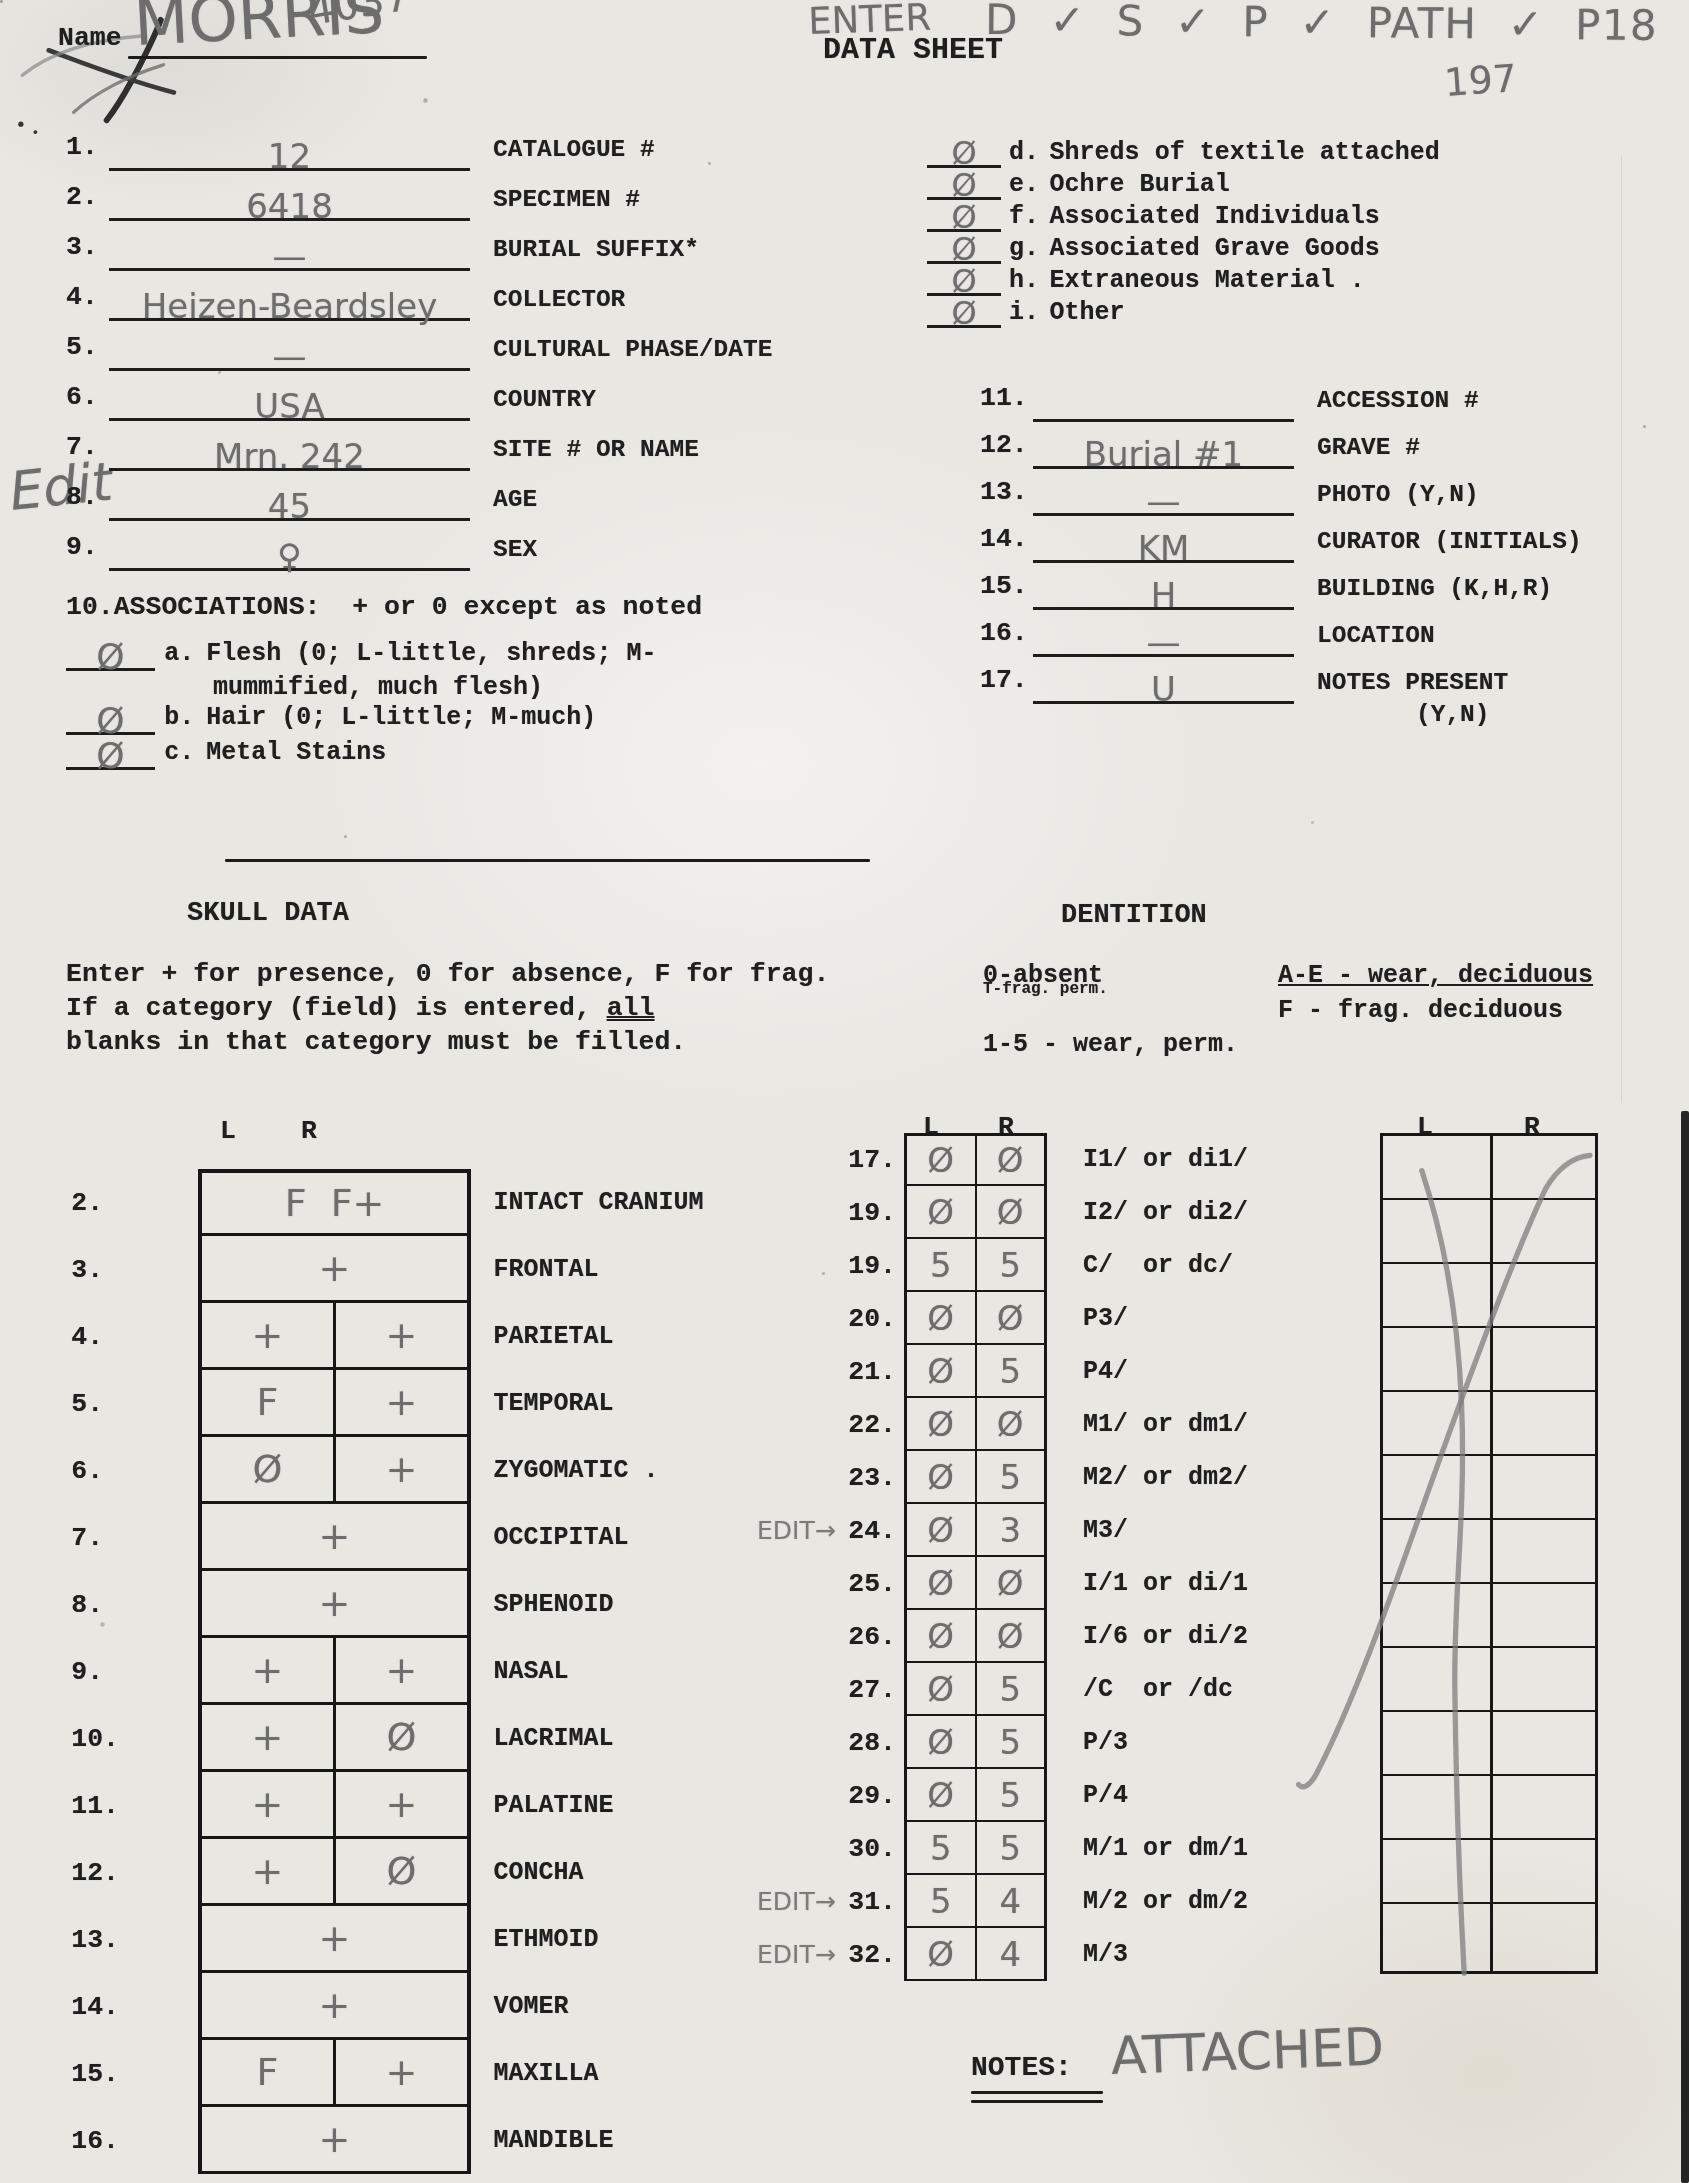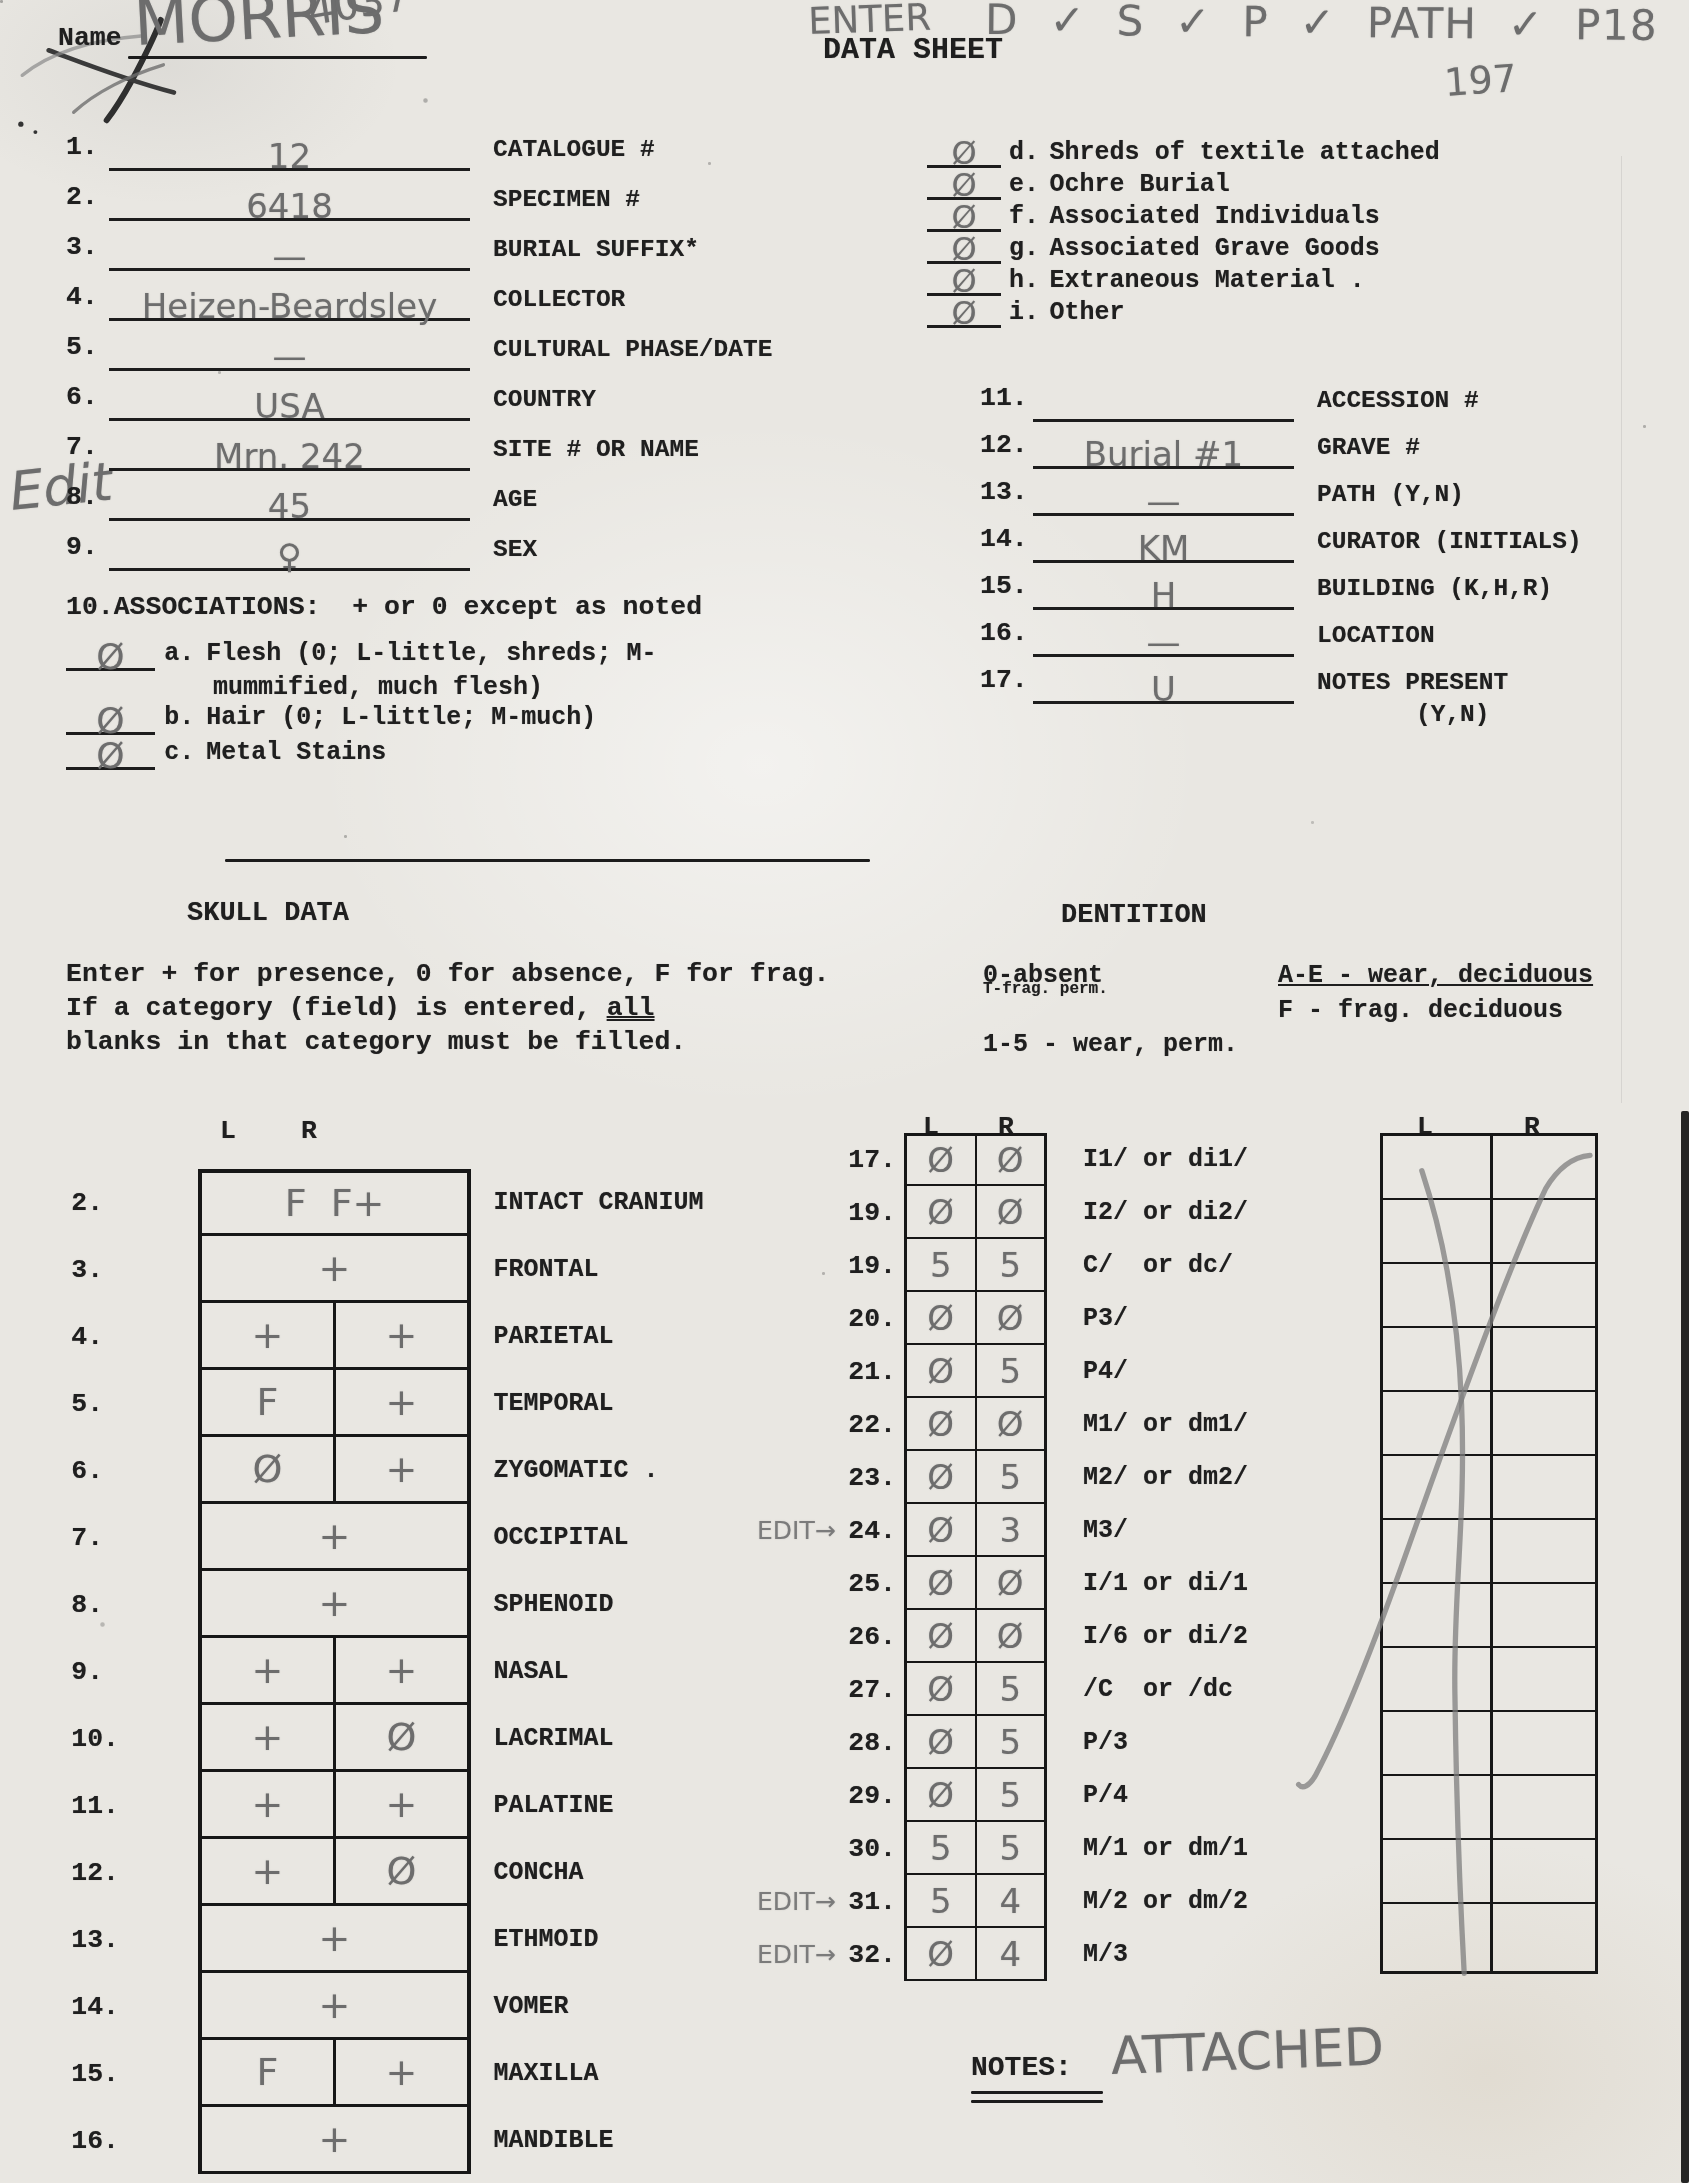--- a/index.html
+++ b/index.html
@@ -163,21 +163,21 @@
         <span class="fline" style="width: 261px;">
           <span class="hw fval">Burial #1</span>
         </span>
         <span class="typed flabel">GRAVE #</span>
       </div>
       <div class="frow" style="height: 47px;">
         <span class="typed fnum" style="width: 53px; font-size: 26.5px;">13.</span>
         <span class="fline" style="width: 261px;">
           <span class="hw fval">—</span>
         </span>
-        <span class="typed flabel">PATH (Y,N)</span>
+        <span class="typed flabel">PHOTO (Y,N)</span>
       </div>
       <div class="frow" style="height: 47px;">
         <span class="typed fnum" style="width: 53px; font-size: 26.5px;">14.</span>
         <span class="fline" style="width: 261px;">
           <span class="hw fval">KM</span>
         </span>
         <span class="typed flabel">CURATOR (INITIALS)</span>
       </div>
       <div class="frow" style="height: 47px;">
         <span class="typed fnum" style="width: 53px; font-size: 26.5px;">15.</span>

